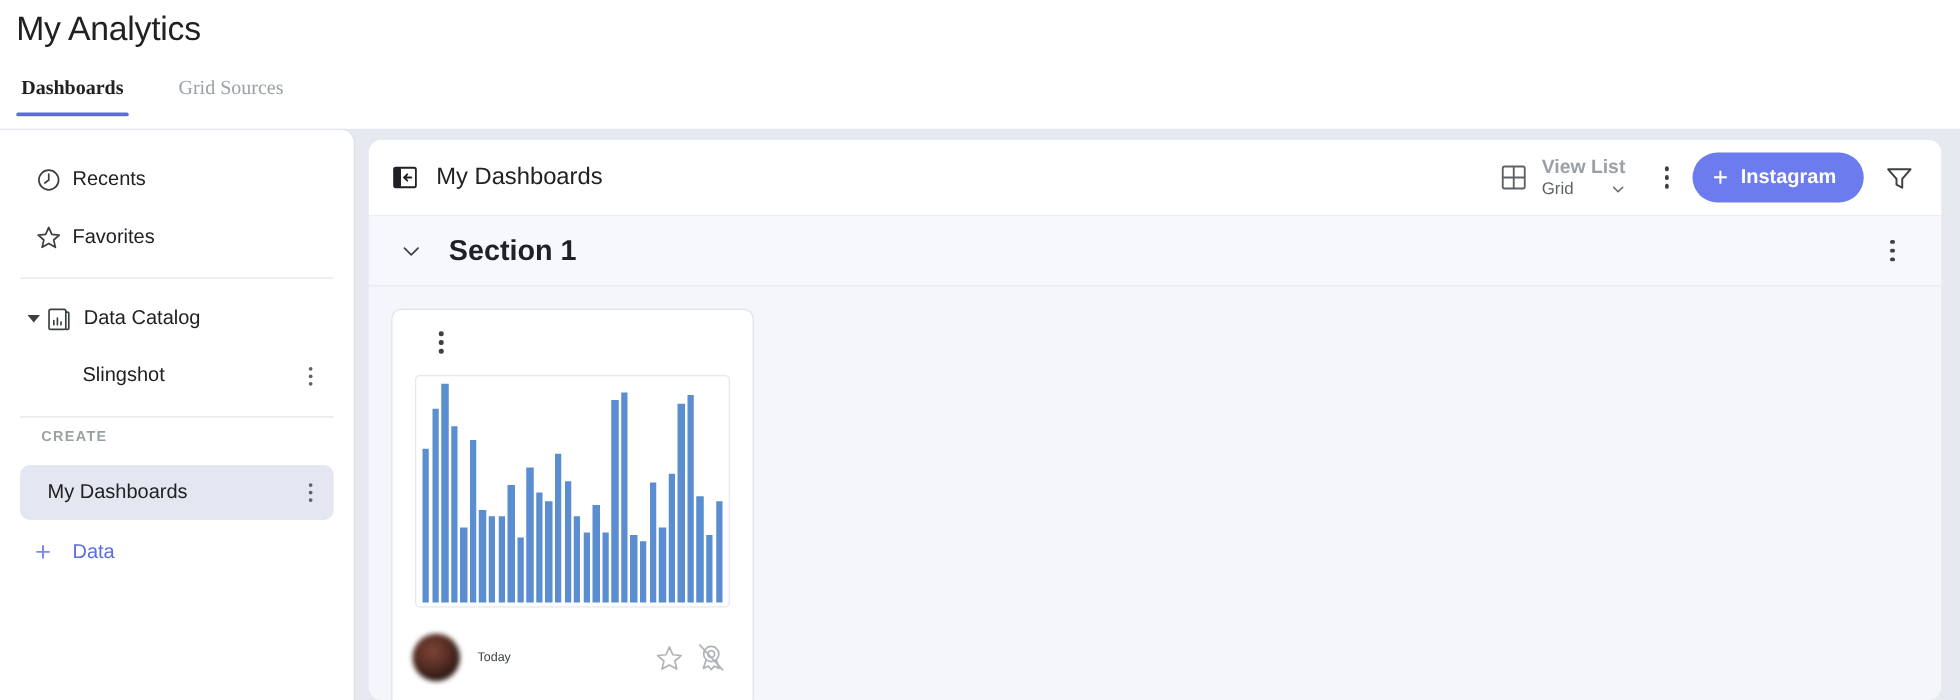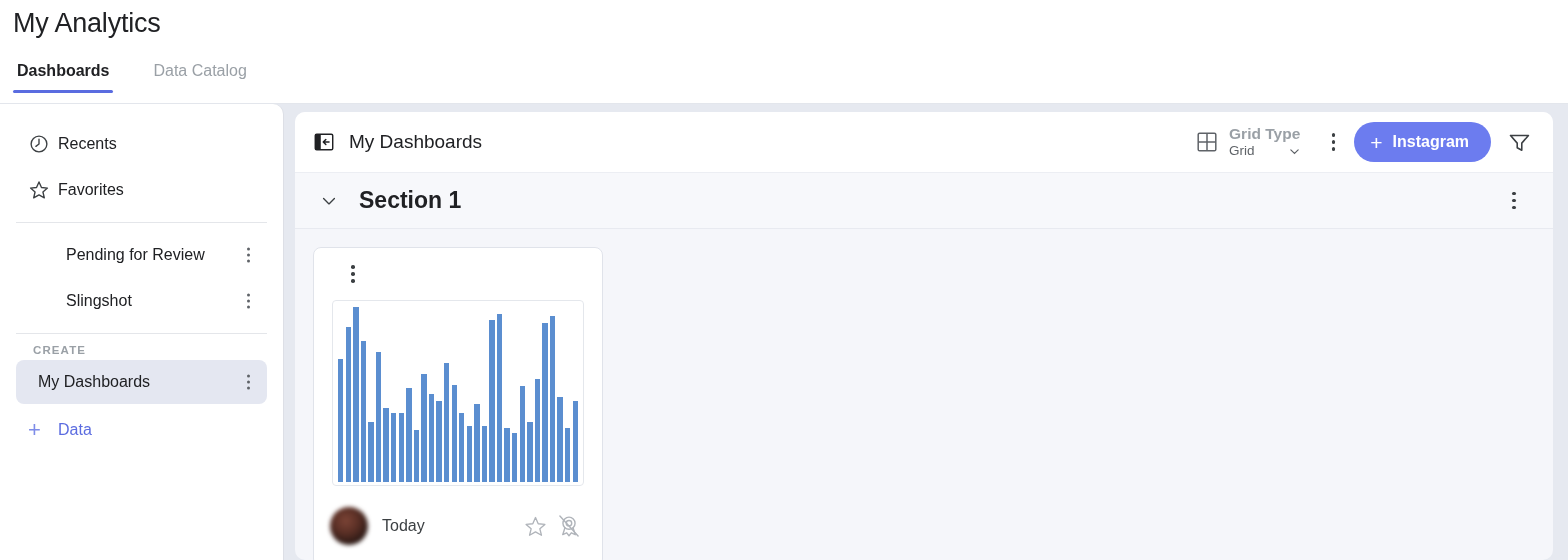--- a/index.html
+++ b/index.html
@@ -18,21 +18,21 @@
   .top-header {
     position: absolute; left: 0; top: 0; width: 1568px; height: 104px;
     background: #ffffff;
     border-bottom: 1px solid #e3e6ec;
   }
   .app-title {
     position: absolute; left: 13px; top: 8px;
     font-size: 27px; font-weight: 400; color: #202124;
     letter-spacing: -0.2px;
   }
-  .tabs { position: absolute; left: 13px; top: 62px; display: flex; align-items: center; }
+  .tabs { position: absolute; left: 13px; top: 62px; display: flex; align-items: center; font-family: Liberation Serif, serif; }
   .tab {
     position: relative; padding: 0 4px 13px 4px; margin-right: 36px;
     font-size: 16px; color: #9aa0a6; cursor: pointer; background: none; border: none;
     font-family: inherit;
   }
   .tab.active { color: #202124; font-weight: 700; }
   .tab.active::after {
     content: ""; position: absolute; left: 0; right: 0; bottom: 0;
     height: 3px; background: #5a6ce0; border-radius: 2px;
   }
@@ -58,21 +58,21 @@
     border-radius: 8px; cursor: pointer; position: relative;
   }
   .nav-item .nav-ico { width: 30px; display: flex; align-items: center; justify-content: flex-start; color: #3c4043; }
   .nav-item .nav-label { font-size: 16px; color: #202124; }
   .nav-item.selected { background: #e4e7f1; }
   .nav-sub { padding-left: 50px; }
   .nav-sub .nav-label { font-size: 16px; }
   .divider { height: 1px; background: #e4e6ea; margin: 10px 16px; }
   .section-label {
     font-size: 11.5px; letter-spacing: 1.1px; color: #9aa0a6;
-    font-weight: 700; margin: 8px 0 4px 33px;
+    font-weight: 700; margin: 8px 0 16px 33px;
   }
   .kebab-mini {
     position: absolute; right: 10px; top: 50%; transform: translateY(-50%);
     display: flex; flex-direction: column; gap: 3px; align-items: center;
     width: 18px; cursor: pointer;
   }
   .kebab-mini i { display: block; width: 3px; height: 3px; border-radius: 50%; background: #5f6368; }
   .caret-tri {
     width: 0; height: 0; border-left: 5px solid transparent; border-right: 5px solid transparent;
     border-top: 6px solid #3c4043; margin-right: 3px;
@@ -143,33 +143,33 @@
     background: #ffffff; position: relative; overflow: hidden;
   }
   .bars { position: absolute; left: 4px; right: 4px; bottom: 3px; top: 6px; display: flex; align-items: flex-end; gap: 0; }
   .bar { flex: 1 1 auto; background: #5b8ed0; margin: 0 1.1px; }
   .card-foot { flex: 1 1 auto; display: flex; align-items: center; padding: 0 16px 0 16px; }
   .avatar {
     width: 38px; height: 38px; border-radius: 50%; flex: 0 0 auto;
     background: radial-gradient(circle at 42% 36%, #7c4436 0%, #5a2f25 38%, #2d1a16 70%, #141011 100%);
     filter: blur(2.2px);
   }
-  .card-when { font-size: 16px; color: #3c4043; margin-left: 14px; flex: 1 1 auto; }
+  .card-when { font-size: 10px; color: #3c4043; margin-left: 14px; flex: 1 1 auto; }
   .foot-ico { width: 34px; height: 34px; display: flex; align-items: center; justify-content: center; cursor: pointer; color: #9aa0a6; }
 </style>
 </head>
 <body>
 
 <div id="app">
 
   <div class="top-header">
     <div class="app-title">My Analytics</div>
     <div class="tabs">
       <button class="tab active">Dashboards</button>
-      <button class="tab">Data Catalog</button>
+      <button class="tab">Grid Sources</button>
     </div>
   </div>
 
   <div class="body-wrap">
 
     <div class="sidebar">
 
       <div class="nav-item">
         <span class="nav-ico">
           <svg width="22" height="22" viewBox="0 0 24 24" fill="none" stroke="#3c4043" stroke-width="1.5" stroke-linecap="round">
@@ -184,29 +184,32 @@
         <span class="nav-ico">
           <svg width="22" height="22" viewBox="0 0 24 24" fill="none" stroke="#3c4043" stroke-width="1.5" stroke-linejoin="round">
             <polygon points="12,3.2 14.7,9.3 21.2,9.9 16.3,14.2 17.8,20.6 12,17.3 6.2,20.6 7.7,14.2 2.8,9.9 9.3,9.3"></polygon>
           </svg>
         </span>
         <span class="nav-label">Favorites</span>
       </div>
 
       <div class="divider"></div>
 
-
-      <div class="nav-item nav-sub">
-        <span class="nav-label">Pending for Review</span>
-        <span class="kebab-mini">
-            <i></i>
-            <i></i>
-            <i></i>
-          </span>
-      </div>
+      <div class="nav-item" style="padding-left:6px;">
+        <span class="caret-tri"></span>
+        <span class="nav-ico" style="width:32px;">
+          <svg width="23" height="23" viewBox="0 0 24 24" fill="none" stroke="#3c4043" stroke-width="1.4">
+            <rect x="4.4" y="3.6" width="14" height="16.8" rx="1.4"></rect>
+            <path d="M18.4 6.0 h1.6 a0.9 0.9 0 0 1 0.9 0.9 v12.6 a0.9 0.9 0 0 1 -0.9 0.9 h-1.6"></path>
+            <path d="M8.4 16.4 v-3.4 M11.4 16.4 v-5.4 M14.4 16.4 v-2.2" stroke-linecap="round"></path>
+          </svg>
+        </span>
+        <span class="nav-label">Data Catalog</span>
+      </div>
+
 
       <div class="nav-item nav-sub">
         <span class="nav-label">Slingshot</span>
         <span class="kebab-mini">
             <i></i>
             <i></i>
             <i></i>
           </span>
       </div>
 
@@ -247,21 +250,21 @@
         <span class="toolbar-spacer"></span>
 
         <div class="view-type">
           <span class="grid-ico">
             <svg width="24" height="24" viewBox="0 0 24 24" fill="none" stroke="#5f6368" stroke-width="1.5">
               <rect x="3.2" y="3.2" width="17.6" height="17.6" rx="1.4"></rect>
               <path d="M12 3.2 V20.8 M3.2 12 H20.8"></path>
             </svg>
           </span>
           <span class="view-type-text">
-            <span class="view-type-title">Grid Type</span><br>
+            <span class="view-type-title">View List</span><br>
             <span class="view-type-value">
               <span>Grid</span>
               <svg width="11" height="11" viewBox="0 0 12 12" fill="none" stroke="#5f6368" stroke-width="1.3" stroke-linecap="round">
                   <path d="M2 4.2 L6 8 L10 4.2"></path>
                 </svg>
             </span>
           </span>
         </div>
 
         <div class="kebab-btn">

